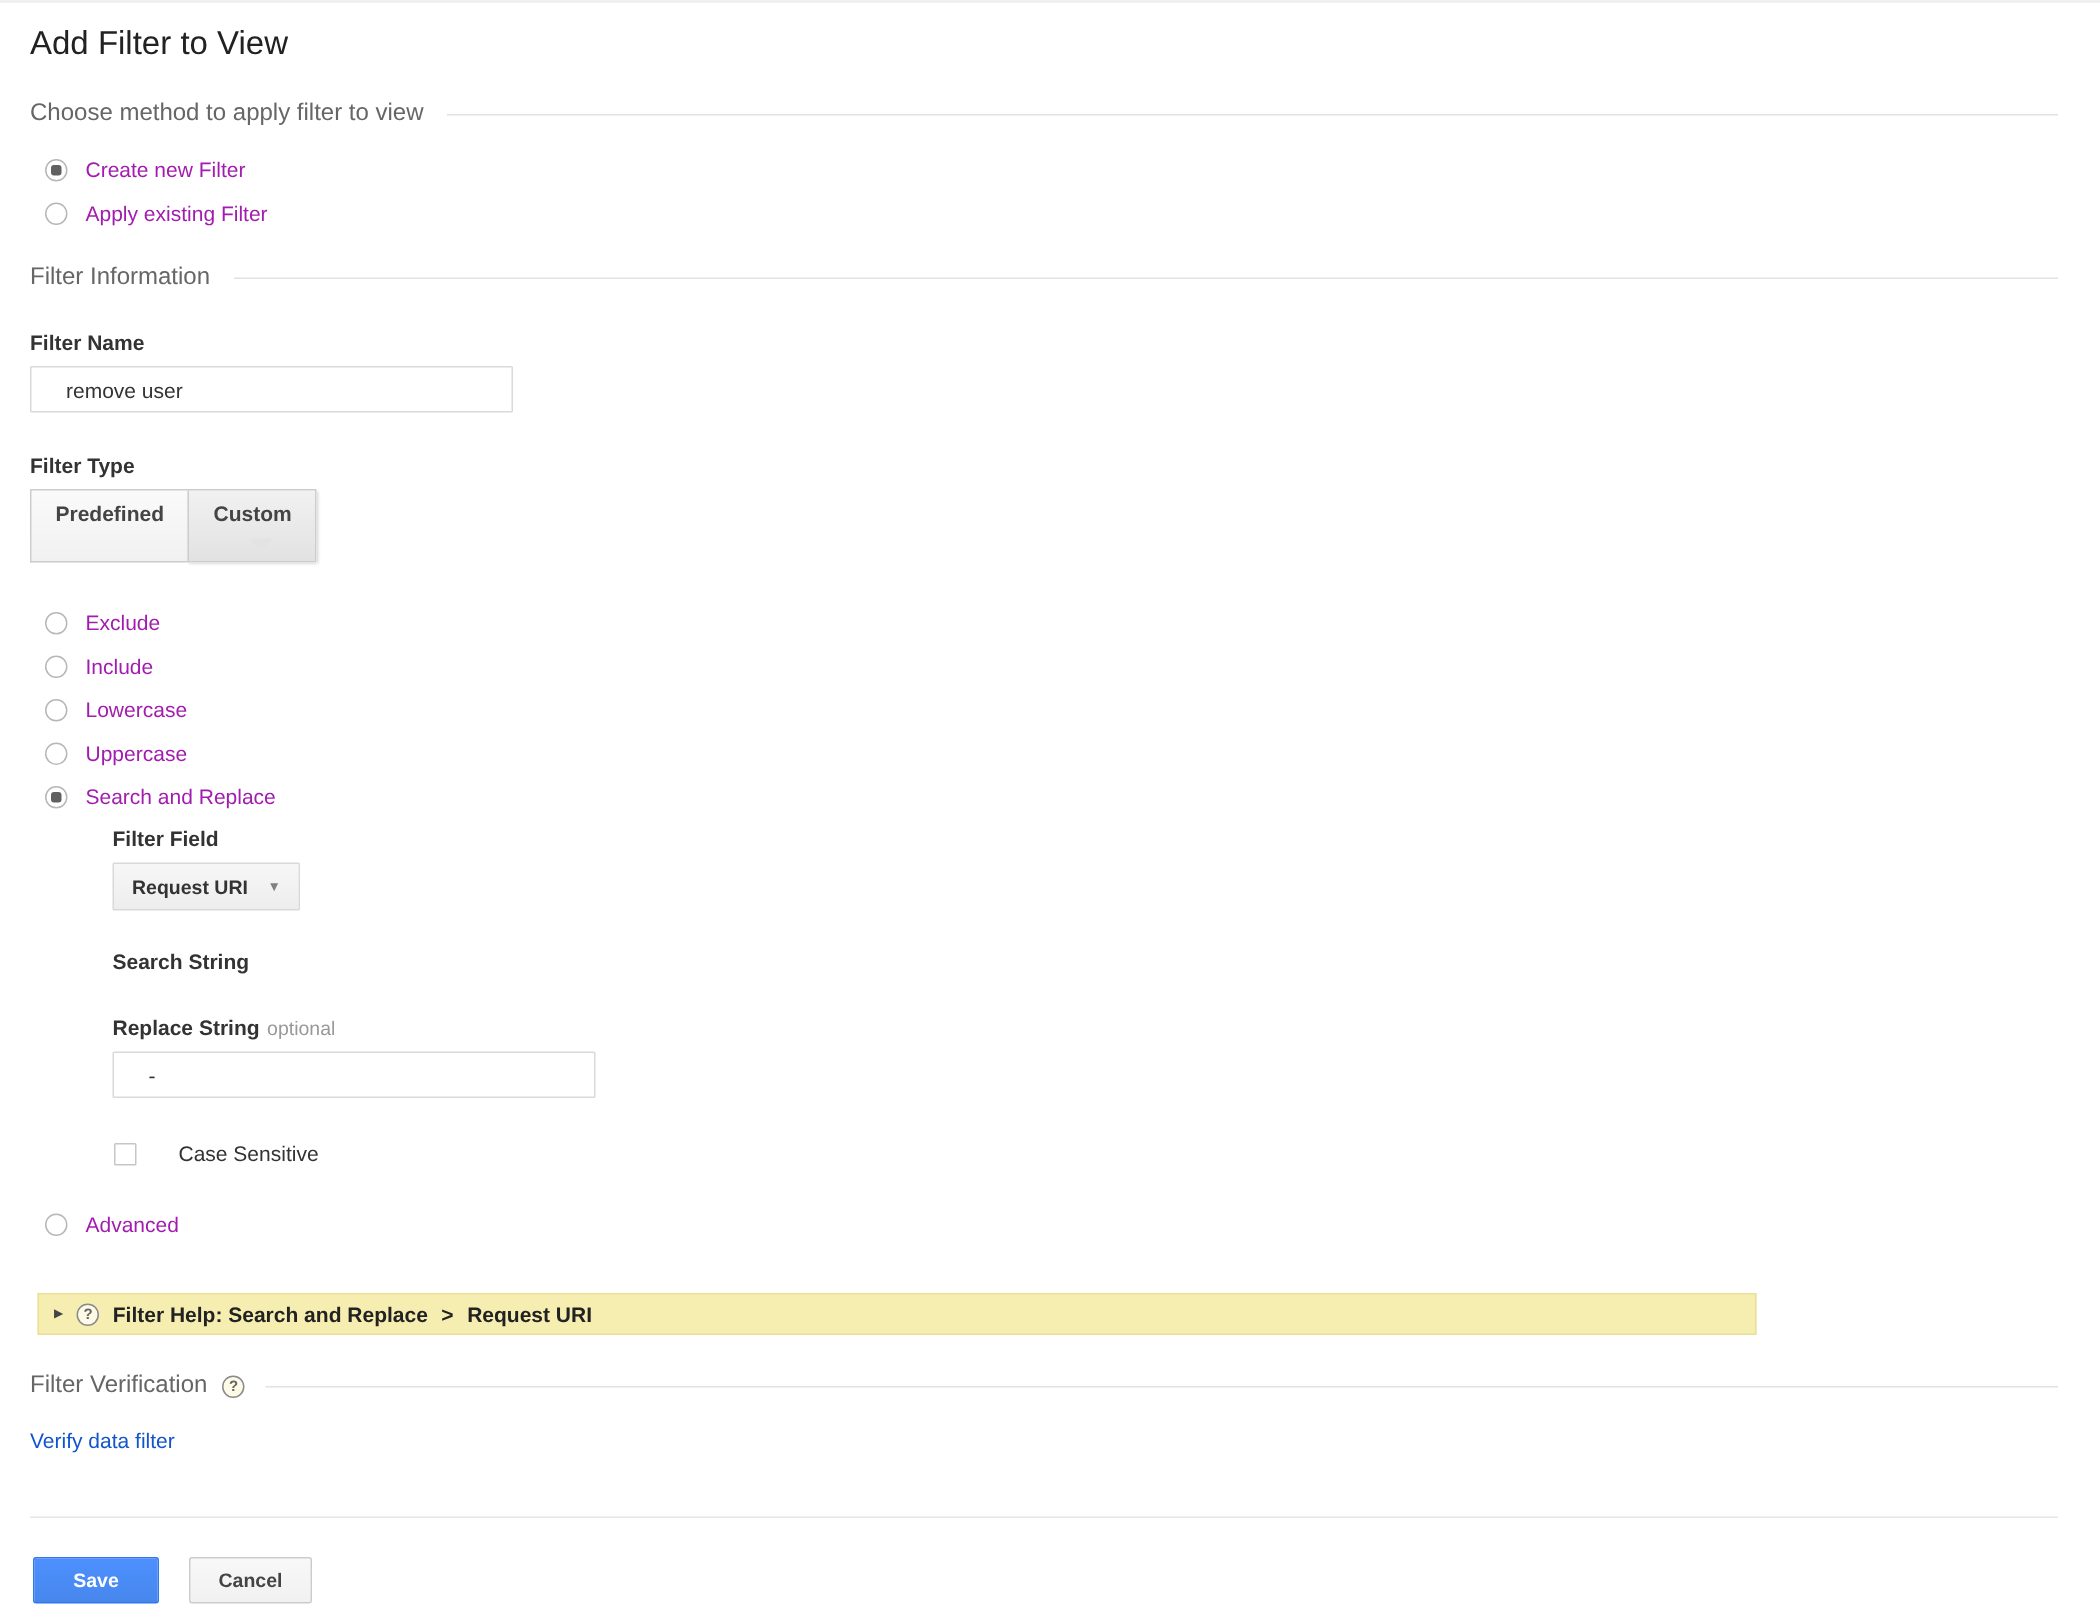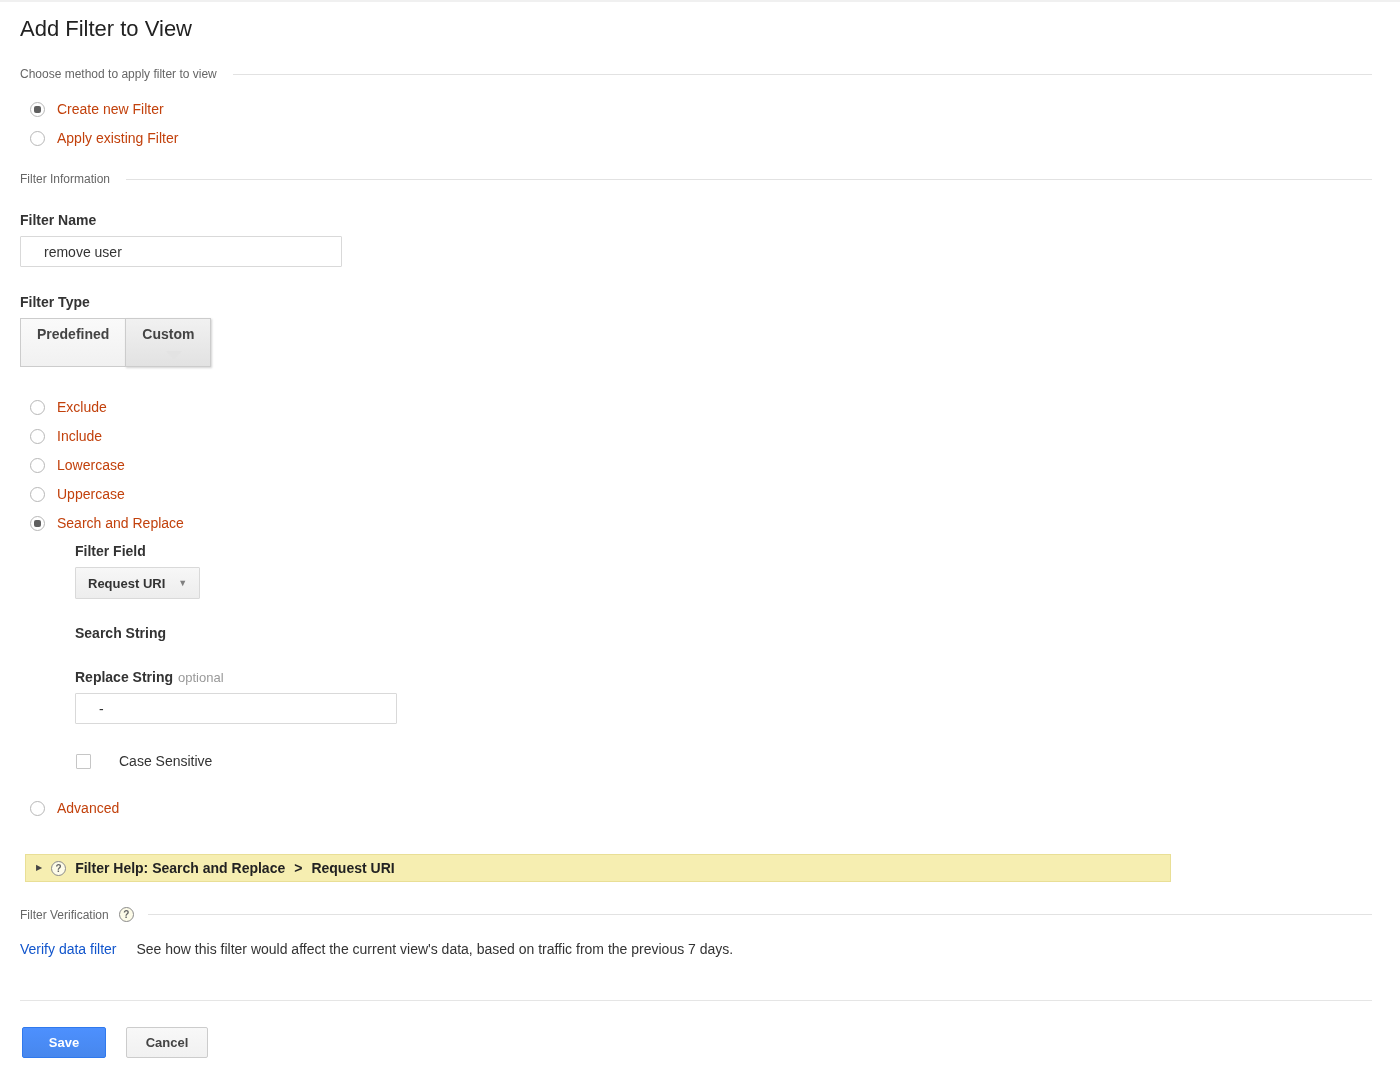--- a/index.html
+++ b/index.html
@@ -8,28 +8,28 @@
     width: 1400px; height: 1075px;
     font-family: "Liberation Sans", "DejaVu Sans", sans-serif;
     color: #333;
     border-top: 2px solid #f0f0f0;
     padding: 10px 28px 0 20px;
     overflow: hidden;
   }
   .page-title { font-size: 22px; font-weight: normal; color: #222; margin: 4px 0 0 0; }
 
   .section-head { display: flex; align-items: center; margin: 25px 0 19px 0; }
-  .section-head .sh-label { font-size: 12px; color: #666; white-space: nowrap; }
+  .section-head .sh-label { font-size: 16px; color: #666; white-space: nowrap; }
   .section-head .sh-line { flex: 1; border-top: 1px solid #e2e2e2; margin-left: 16px; }
 
   .radio-row { display: flex; align-items: center; margin: 0 0 11px 10px; height: 18px; }
   .radio { width: 15px; height: 15px; border: 1px solid #b7b7b7; border-radius: 50%; background: #fff;
            display: inline-flex; align-items: center; justify-content: center; flex: none; }
   .radio.selected::after { content: ""; width: 7px; height: 7px; border-radius: 2px; background: #606060; }
-  .radio-label { margin-left: 12px; font-size: 14px; color: #c2410c; }
+  .radio-label { margin-left: 12px; font-size: 14px; color: #a21caf; }
 
   .field-label { font-size: 14px; font-weight: bold; color: #333; }
   .optional { font-size: 13px; font-weight: normal; color: #999; margin-left: 5px; }
 
   .text-input { width: 322px; height: 31px; border: 1px solid #d9d9d9; border-radius: 1px;
                 font-family: inherit; font-size: 14px; color: #333; padding: 0 10px; background: #fff; }
 
   .tabs { display: inline-flex; position: relative; margin-top: 8px; }
   .tab { height: 49px; line-height: 31px; padding: 0 16px; font-size: 14px; font-weight: bold; color: #444;
          border: 1px solid #ccc; background: linear-gradient(#fafafa, #f1f1f1); cursor: default; }
@@ -176,21 +176,20 @@
 </div>
 
 <div class="section-head verif-head">
   <span class="sh-label">Filter Verification</span>
   <span class="help-circle">?</span>
   <span class="sh-line"></span>
 </div>
 
 <div class="verify-row">
   <a href="#" class="verify-link">Verify data filter</a>
-  <span class="verify-desc">See how this filter would affect the current view's data, based on traffic from the previous 7 days.</span>
 </div>
 
 <div class="bottom-divider"></div>
 
 <div class="actions">
   <button class="btn btn-save">Save</button>
   <button class="btn btn-cancel">Cancel</button>
 </div>
 
 

